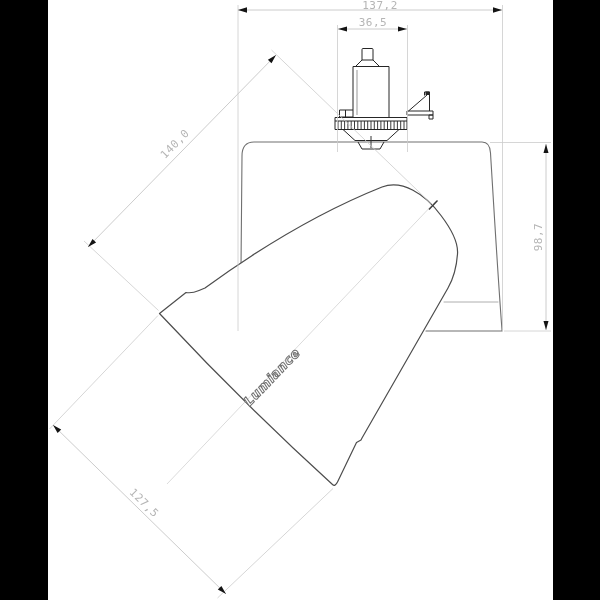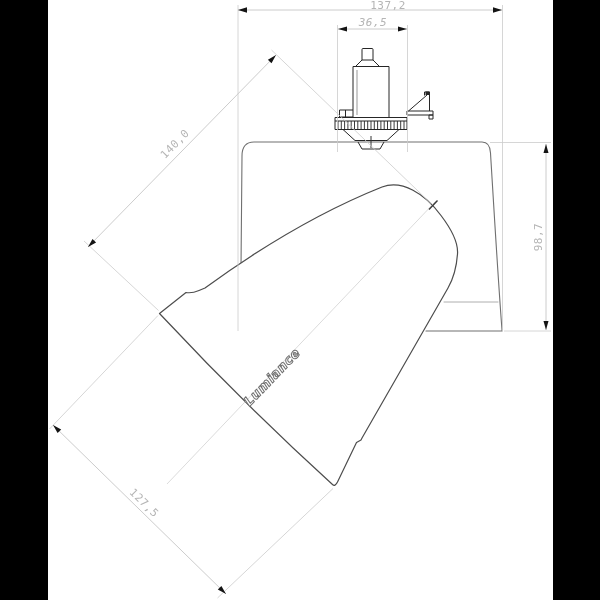--- a/index.html
+++ b/index.html
@@ -99,23 +99,23 @@
       <polygon points="407,29 398,26.5 398,31.5"></polygon>
       <polygon points="276,55 271.5,63.2 267.9,59.7"></polygon>
       <polygon points="88,247 96.1,242.4 92.5,238.9"></polygon>
       <polygon points="53,425 61.2,429.5 57.6,433.1"></polygon>
       <polygon points="226,594 221.4,585.9 217.8,589.5"></polygon>
       <polygon points="546,144 548.5,153 543.5,153"></polygon>
       <polygon points="546,330 548.5,321 543.5,321"></polygon>
     </g>
   </svg>
 
-  <div class="dim-label" style="left:388px;top:5px;transform:translate(-50%,-50%);">137,2</div>
+  <div class="dim-label" style="left:380px;top:5px;transform:translate(-50%,-50%);">137,2</div>
 
-  <div class="dim-label" style="left:373px;top:22px;transform:translate(-50%,-50%);font-style:italic;">36,5</div>
+  <div class="dim-label" style="left:373px;top:22px;transform:translate(-50%,-50%);">36,5</div>
 
   <div class="dim-label" style="left:175px;top:144px;transform:translate(-50%,-50%) rotate(-45.6deg);">140,0</div>
 
   <div class="dim-label" style="left:144px;top:503px;transform:translate(-50%,-50%) rotate(44.3deg);">127,5</div>
 
   <div class="dim-label" style="left:538px;top:237px;transform:translate(-50%,-50%) rotate(-90deg);">98,7</div>
 
   <div class="brand" style="left:272px;top:377px;transform:translate(-50%,-50%) rotate(-46deg);">Lumiance</div>
 
 </div>

